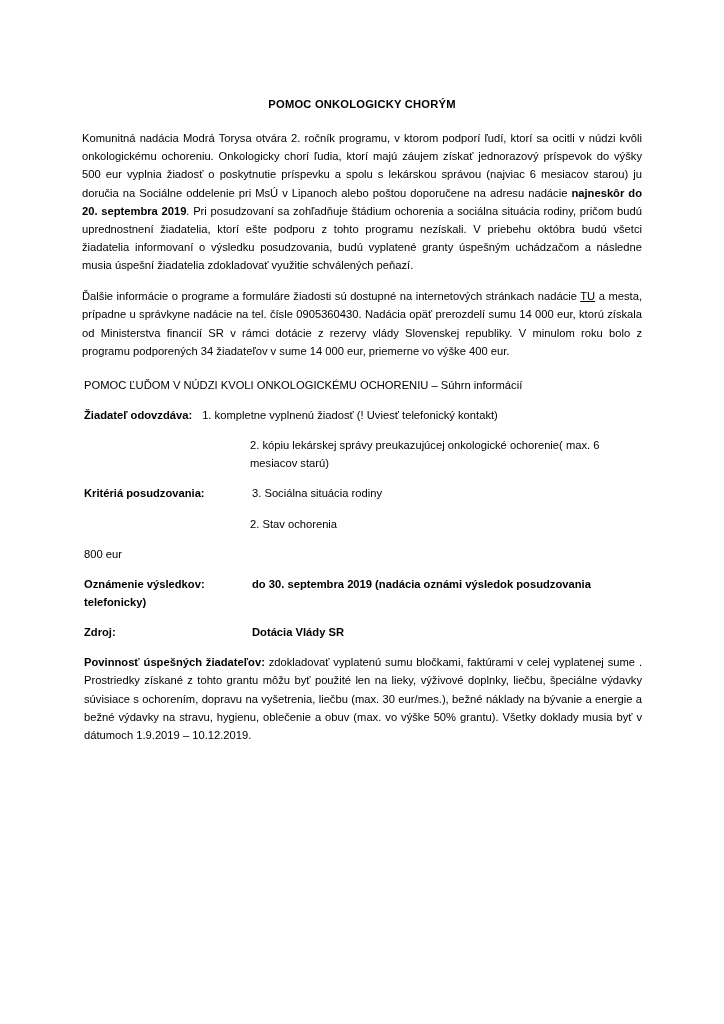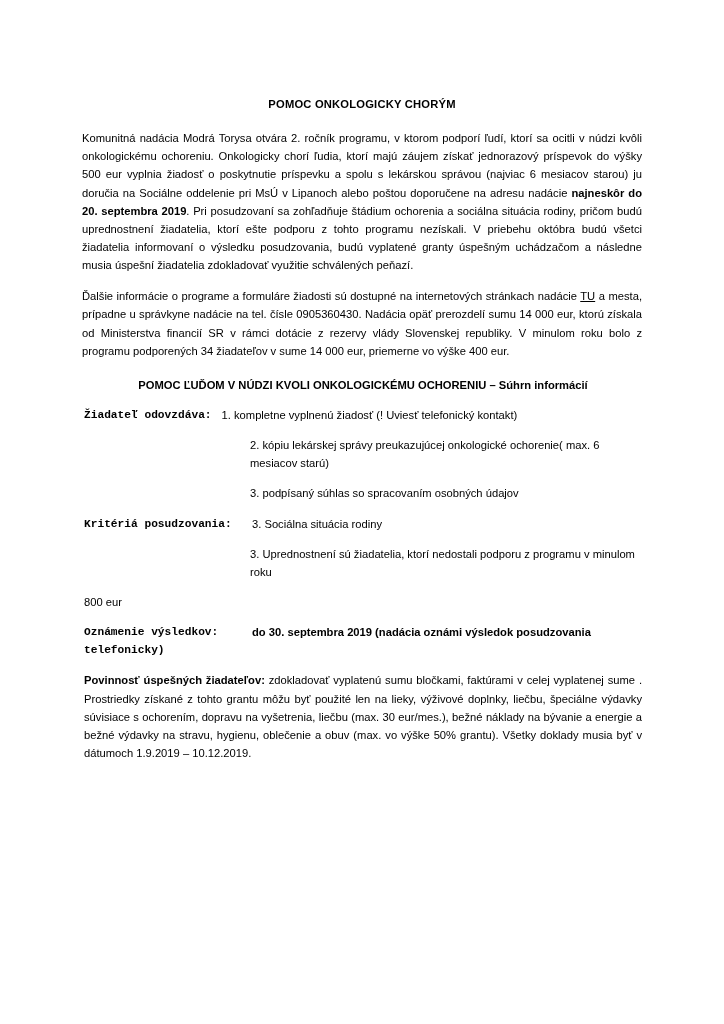--- a/index.html
+++ b/index.html
@@ -36,41 +36,40 @@
   p.para {
     margin: 0 0 13px 0;
     text-align: justify;
   }
   .b { font-weight: bold; }
   .link {
     text-decoration: underline;
     color: #000000;
   }
   .section-head {
-    font-weight: bold;
+    font-weight: normal;
     margin: 16px 0 12px 0;
-    text-align: center;
+    text-align: left;
     padding-left: 2px;
   }
   .block {
     margin: 0 0 12px 0;
     padding-left: 2px;
     text-align: left;
   }
   .row {
     display: flex;
     align-items: flex-start;
     margin: 0 0 12px 0;
     padding-left: 2px;
   }
   .row .label {
     font-weight: bold;
     flex: 0 0 auto;
     white-space: nowrap;
-    font-family: Liberation Mono, monospace;
   }
   .row .value {
     flex: 1 1 auto;
     padding-left: 10px;
   }
   .row.crit .label { flex: 0 0 168px; white-space: normal; }
   .row.crit .value { padding-left: 0; }
   .indent-2 {
     padding-left: 168px;
     margin: 0 0 12px 0;
@@ -97,37 +96,40 @@
     <div class="section-head">POMOC ĽUĎOM V NÚDZI KVOLI ONKOLOGICKÉMU OCHORENIU – Súhrn informácií</div>
 
 
     <div class="row">
       <span class="label">Žiadateľ odovzdáva:</span>
       <span class="value">1. kompletne vyplnenú žiadosť (! Uviesť telefonický kontakt)</span>
     </div>
 
     <div class="indent-2"><span>2. kópiu lekárskej správy preukazujúcej onkologické ochorenie( max. 6 mesiacov starú)</span></div>
 
-    <div class="indent-2"><span>3. podpísaný súhlas so spracovaním osobných údajov</span></div>
 
 
     <div class="row crit">
       <span class="label">Kritériá posudzovania:</span>
       <span class="value">3. Sociálna situácia rodiny</span>
     </div>
 
+    <div class="indent-2"><span>2. Stav ochorenia</span></div>
 
-    <div class="indent-2"><span>3. Uprednostnení sú žiadatelia, ktorí nedostali podporu z programu v minulom roku</span></div>
 
     <div class="row crit">
       <span class="value">800 eur</span>
     </div>
 
     <div class="row crit">
       <span class="label"><span>Oznámenie výsledkov:</span><br><span>telefonicky)</span></span>
       <span class="value b">do 30. septembra 2019 (nadácia oznámi výsledok posudzovania</span>
     </div>
 
+    <div class="row crit">
+      <span class="label">Zdroj:</span>
+      <span class="value b">Dotácia Vlády SR</span>
+    </div>
 
     <div class="justify-block"><span class="b">Povinnosť úspešných žiadateľov:</span><span> zdokladovať  vyplatenú sumu bločkami, faktúrami v celej vyplatenej sume . Prostriedky získané z tohto grantu môžu byť použité len na lieky, výživové doplnky, liečbu, špeciálne výdavky súvisiace s ochorením, dopravu na vyšetrenia, liečbu (max. 30 eur/mes.), bežné náklady na bývanie a energie a bežné výdavky na stravu, hygienu, oblečenie a obuv (max. vo výške 50% grantu). Všetky doklady musia byť v dátumoch 1.9.2019 – 10.12.2019.</span></div>
 
   </div>
 </div>
 
 </body></html>

